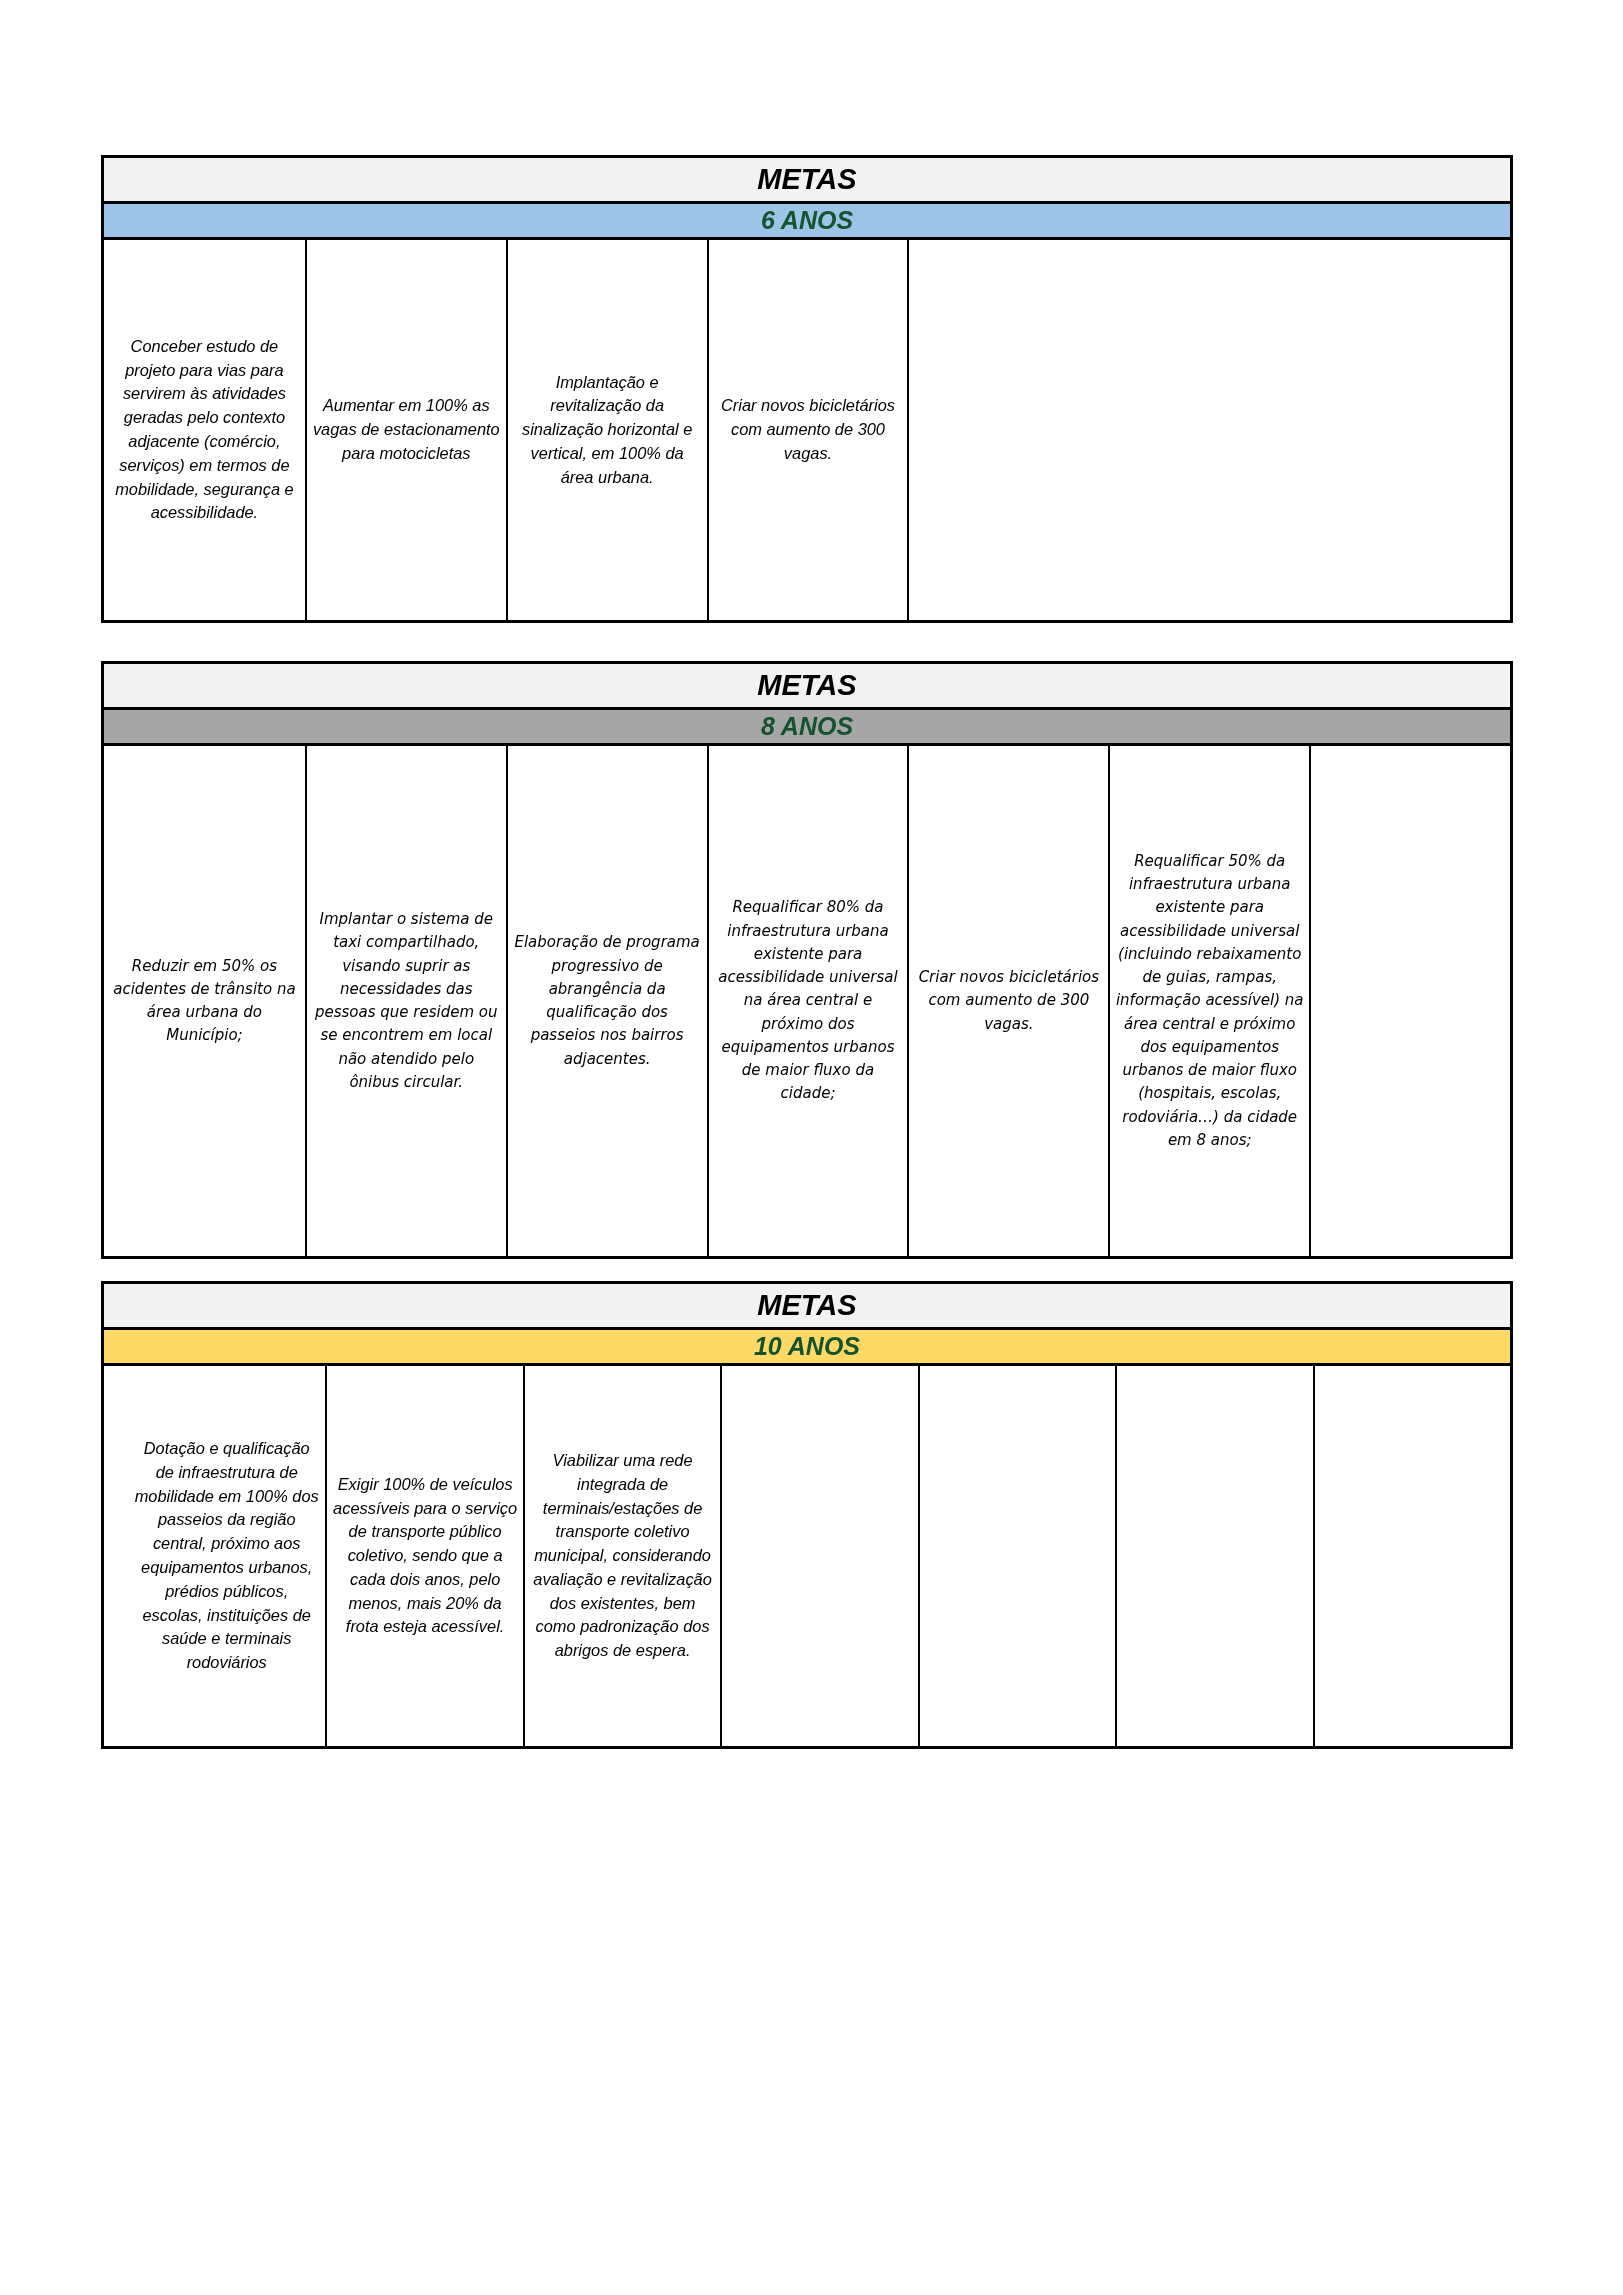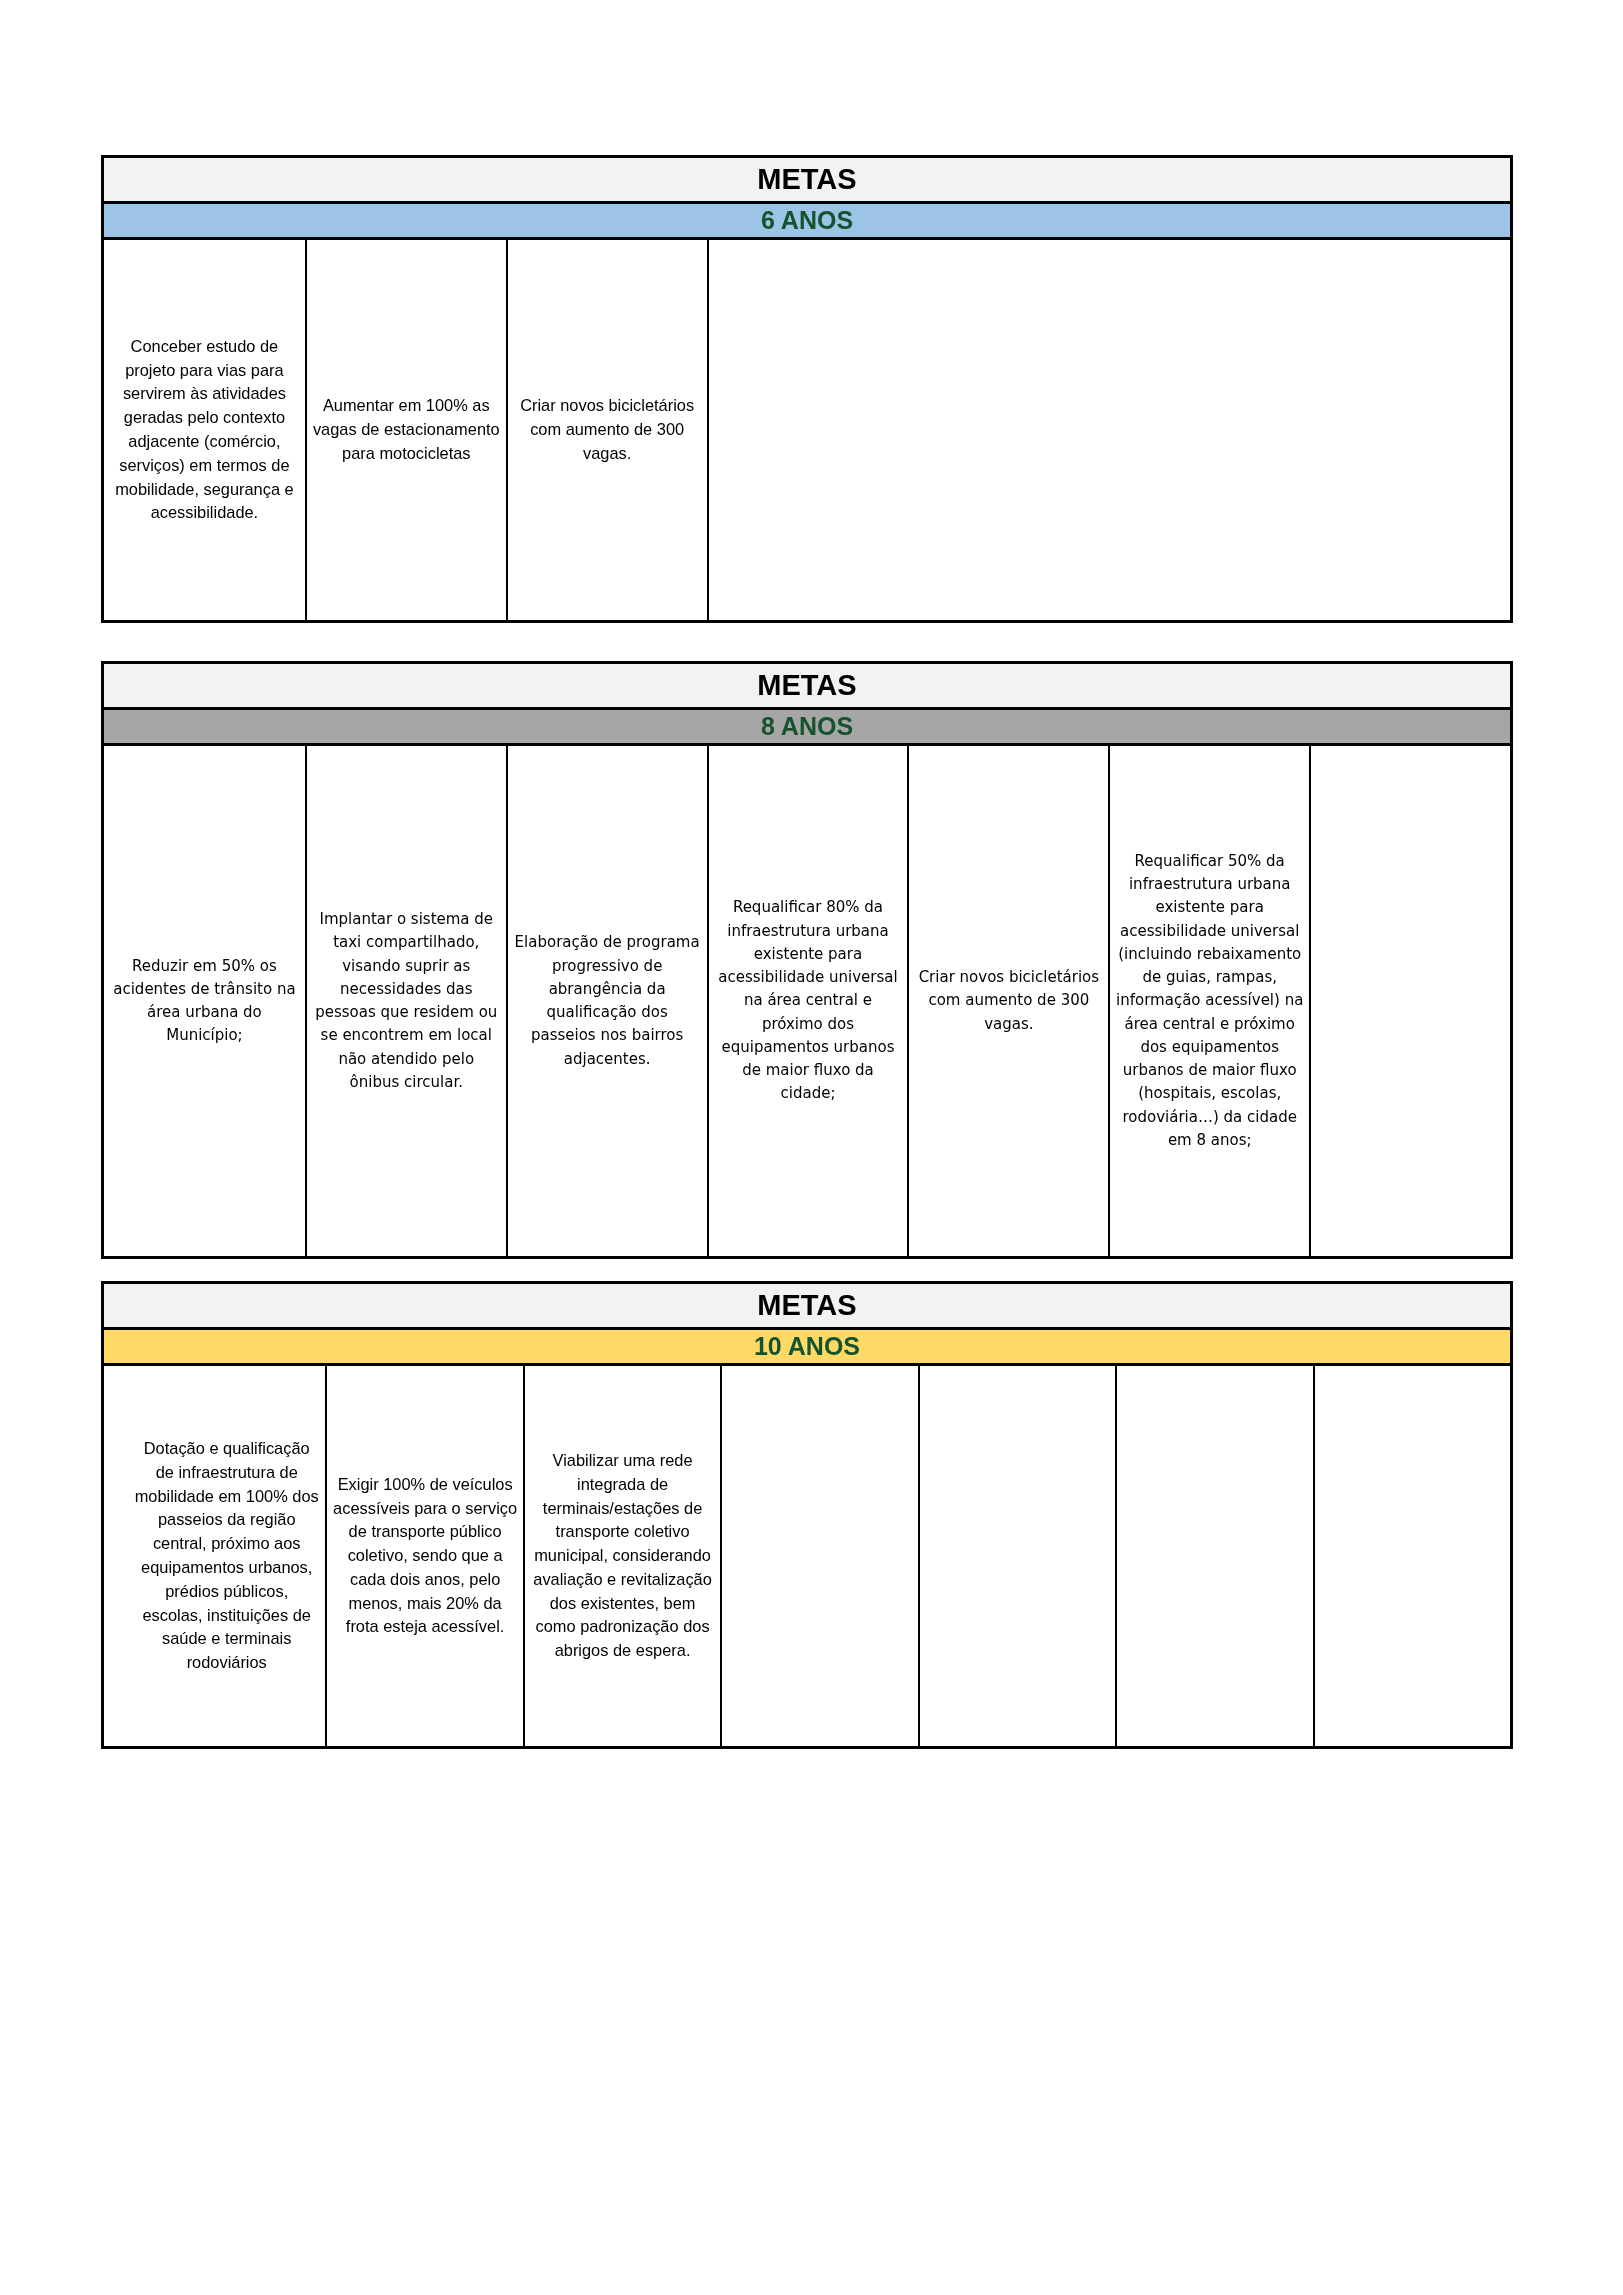--- a/index.html
+++ b/index.html
@@ -6,20 +6,21 @@
     margin: 0;
     padding: 0;
     background: #ffffff;
   }
   .page {
     position: relative;
     width: 1623px;
     height: 2295px;
     background: #ffffff;
     overflow: hidden;
+    font-style: italic;
   }
   .metas-table {
     position: absolute;
     left: 101px;
     width: 1412px;
     border: 3.9px solid #000000;
     box-sizing: border-box;
     background: #ffffff;
   }
   .metas-table.t1 { top: 155px; }
@@ -87,20 +88,21 @@
 <body>
 
 <div class="page">
 
   <section class="metas-table t1">
     <div class="title-row" style="background: rgb(242, 242, 242);">METAS</div>
     <div class="subtitle-row" style="background: rgb(157, 195, 230);">6 ANOS</div>
     <div class="body-row">
       <div class="goal-cell">Conceber estudo de projeto para vias para servirem às atividades geradas pelo contexto adjacente (comércio, serviços) em termos de mobilidade, segurança e acessibilidade.</div>
       <div class="goal-cell">Aumentar em 100% as vagas de estacionamento para motocicletas</div>
+      <div class="goal-cell">Implantação e revitalização da sinalização horizontal e vertical, em 100% da área urbana.</div>
       <div class="goal-cell">Criar novos bicicletários com aumento de 300 vagas.</div>
       <div class="goal-cell"></div>
     </div>
   </section>
 
   <section class="metas-table t2">
     <div class="title-row" style="background: rgb(242, 242, 242);">METAS</div>
     <div class="subtitle-row" style="background: rgb(166, 166, 166);">8 ANOS</div>
     <div class="body-row">
       <div class="goal-cell">Reduzir em 50% os acidentes de trânsito na área urbana do Município;</div>

